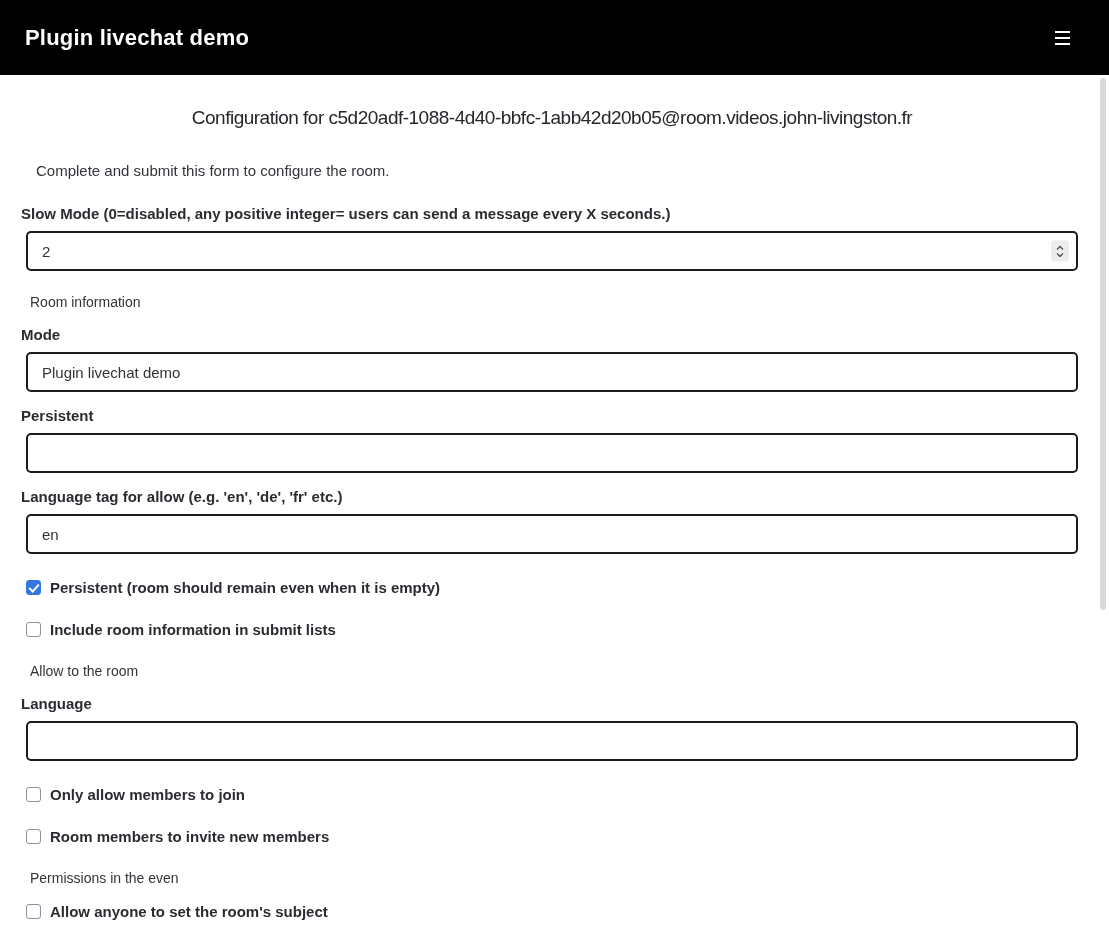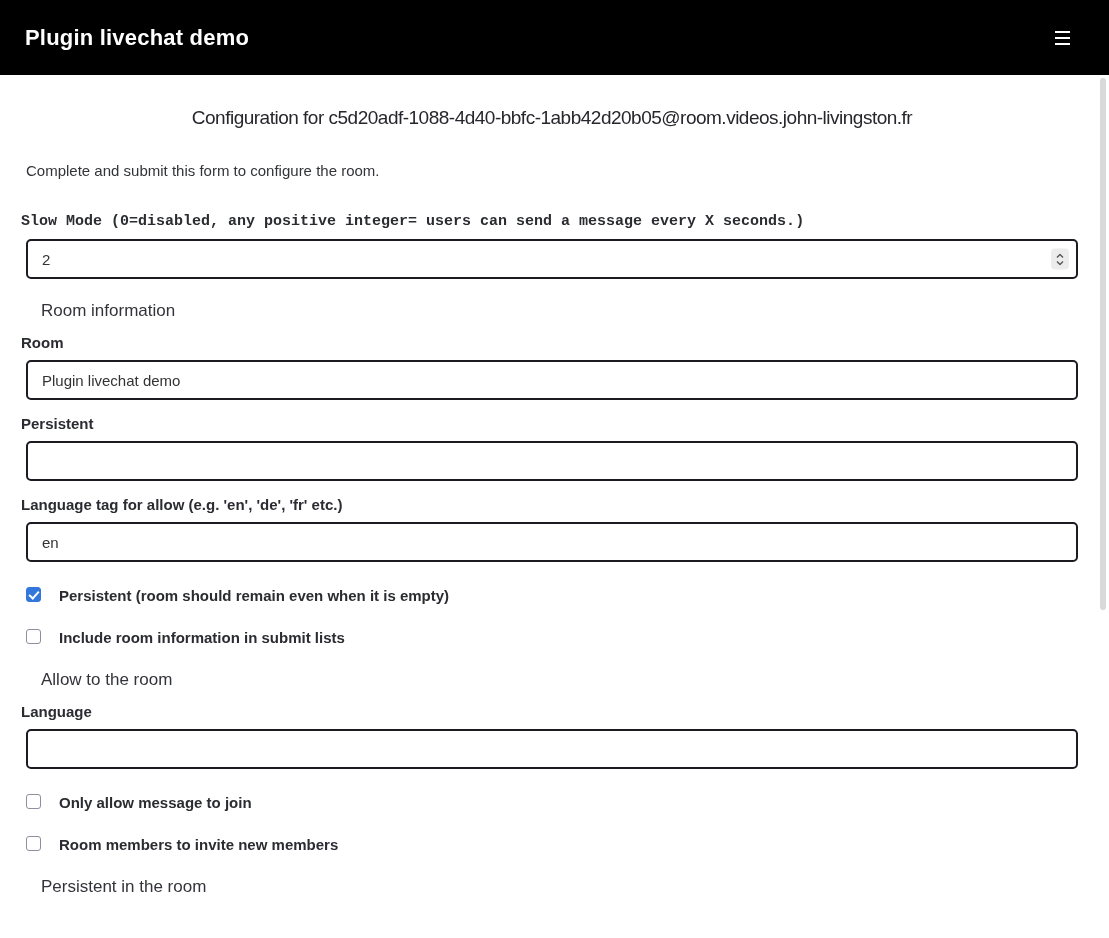--- a/index.html
+++ b/index.html
@@ -42,36 +42,36 @@
   }
   .page-heading {
     margin: 30px 0 0 0;
     text-align: center;
     font-size: 19px; font-weight: 400;
     letter-spacing: -0.5px;
     color: #26262c;
     line-height: 26px;
   }
   .form-instructions {
-    margin: 31px 0 0 0;
+    margin: 31px 0 0 10px;
     font-size: 15px;
     color: var(--body-text);
   }
   .field-label {
     display: block;
     font-size: 15px; font-weight: bold;
     color: var(--label-text);
     margin: 15px 0 9px -5px;
     line-height: 17px;
   }
-  .field-label.first { margin-top: 34px; font-family: Liberation Mono, monospace; }
+  .field-label.first { margin-top: 26px; }
   .legend {
-    font-size: 17px;
+    font-size: 14px;
     color: var(--body-text);
-    margin: 23px 0 1px 15px;
+    margin: 23px 0 1px 4px;
     line-height: 17px;
   }
   .text-input {
     display: block;
     width: 100%; height: 40px;
     border: 2px solid var(--input-border);
     border-radius: 5px;
     padding: 0 40px 0 14px;
     font-size: 15px;
     color: #333333;
@@ -86,21 +86,21 @@
     transform: translateY(-50%);
     width: 18px; height: 21px;
     background: #ececec;
     border-radius: 4px;
     display: flex; flex-direction: column;
     align-items: center; justify-content: center; gap: 2px;
     cursor: pointer;
   }
   .spinner svg { display: block; }
   .checkbox-row {
-    display: flex; gap: 18px;
+    display: flex; align-items: center; gap: 9px;
     margin: 25px 0 25px 0;
     font-size: 15px; font-weight: bold;
     color: var(--label-text);
     cursor: pointer;
     line-height: 17px;
   }
   .cb {
     appearance: none; -webkit-appearance: none;
     width: 15px; height: 15px;
     border: 1.5px solid #8f8f9d;
@@ -153,21 +153,21 @@
           <polyline points="1,4 4,1 7,4" fill="none" stroke="#555" stroke-width="1.4"></polyline>
         </svg>
         <svg width="8" height="5" viewBox="0 0 8 5">
           <polyline points="1,1 4,4 7,1" fill="none" stroke="#555" stroke-width="1.4"></polyline>
         </svg>
       </div>
     </div>
 
     <div class="legend">Room information</div>
 
-    <label class="field-label">Room</label>
+    <label class="field-label">Mode</label>
     <input class="text-input" type="text" value="Plugin livechat demo" style="">
 
     <label class="field-label">Persistent</label>
     <input class="text-input" type="text" value="" style="">
 
     <label class="field-label">Language tag for allow (e.g. 'en', 'de', 'fr' etc.)</label>
     <input class="text-input" type="text" value="en" style="">
 
     <label class="checkbox-row">
       <input type="checkbox" class="cb" checked="" style="">
@@ -179,27 +179,31 @@
       <span>Include room information in submit lists</span>
     </label>
 
     <div class="legend">Allow to the room</div>
 
     <label class="field-label">Language</label>
     <input class="text-input" type="password" value="" style="">
 
     <label class="checkbox-row">
       <input type="checkbox" class="cb" style="">
-      <span>Only allow message to join</span>
+      <span>Only allow members to join</span>
     </label>
 
     <label class="checkbox-row">
       <input type="checkbox" class="cb" style="">
       <span>Room members to invite new members</span>
     </label>
 
-    <div class="legend">Persistent in the room</div>
-
+    <div class="legend">Permissions in the even</div>
+
+    <label class="checkbox-row" style="margin-top:16px">
+      <input type="checkbox" class="cb" style="">
+      <span>Allow anyone to set the room's subject</span>
+    </label>
 
   </form>
 </main>
 
 <div class="scrollbar-thumb"></div>
 
 </body></html>

